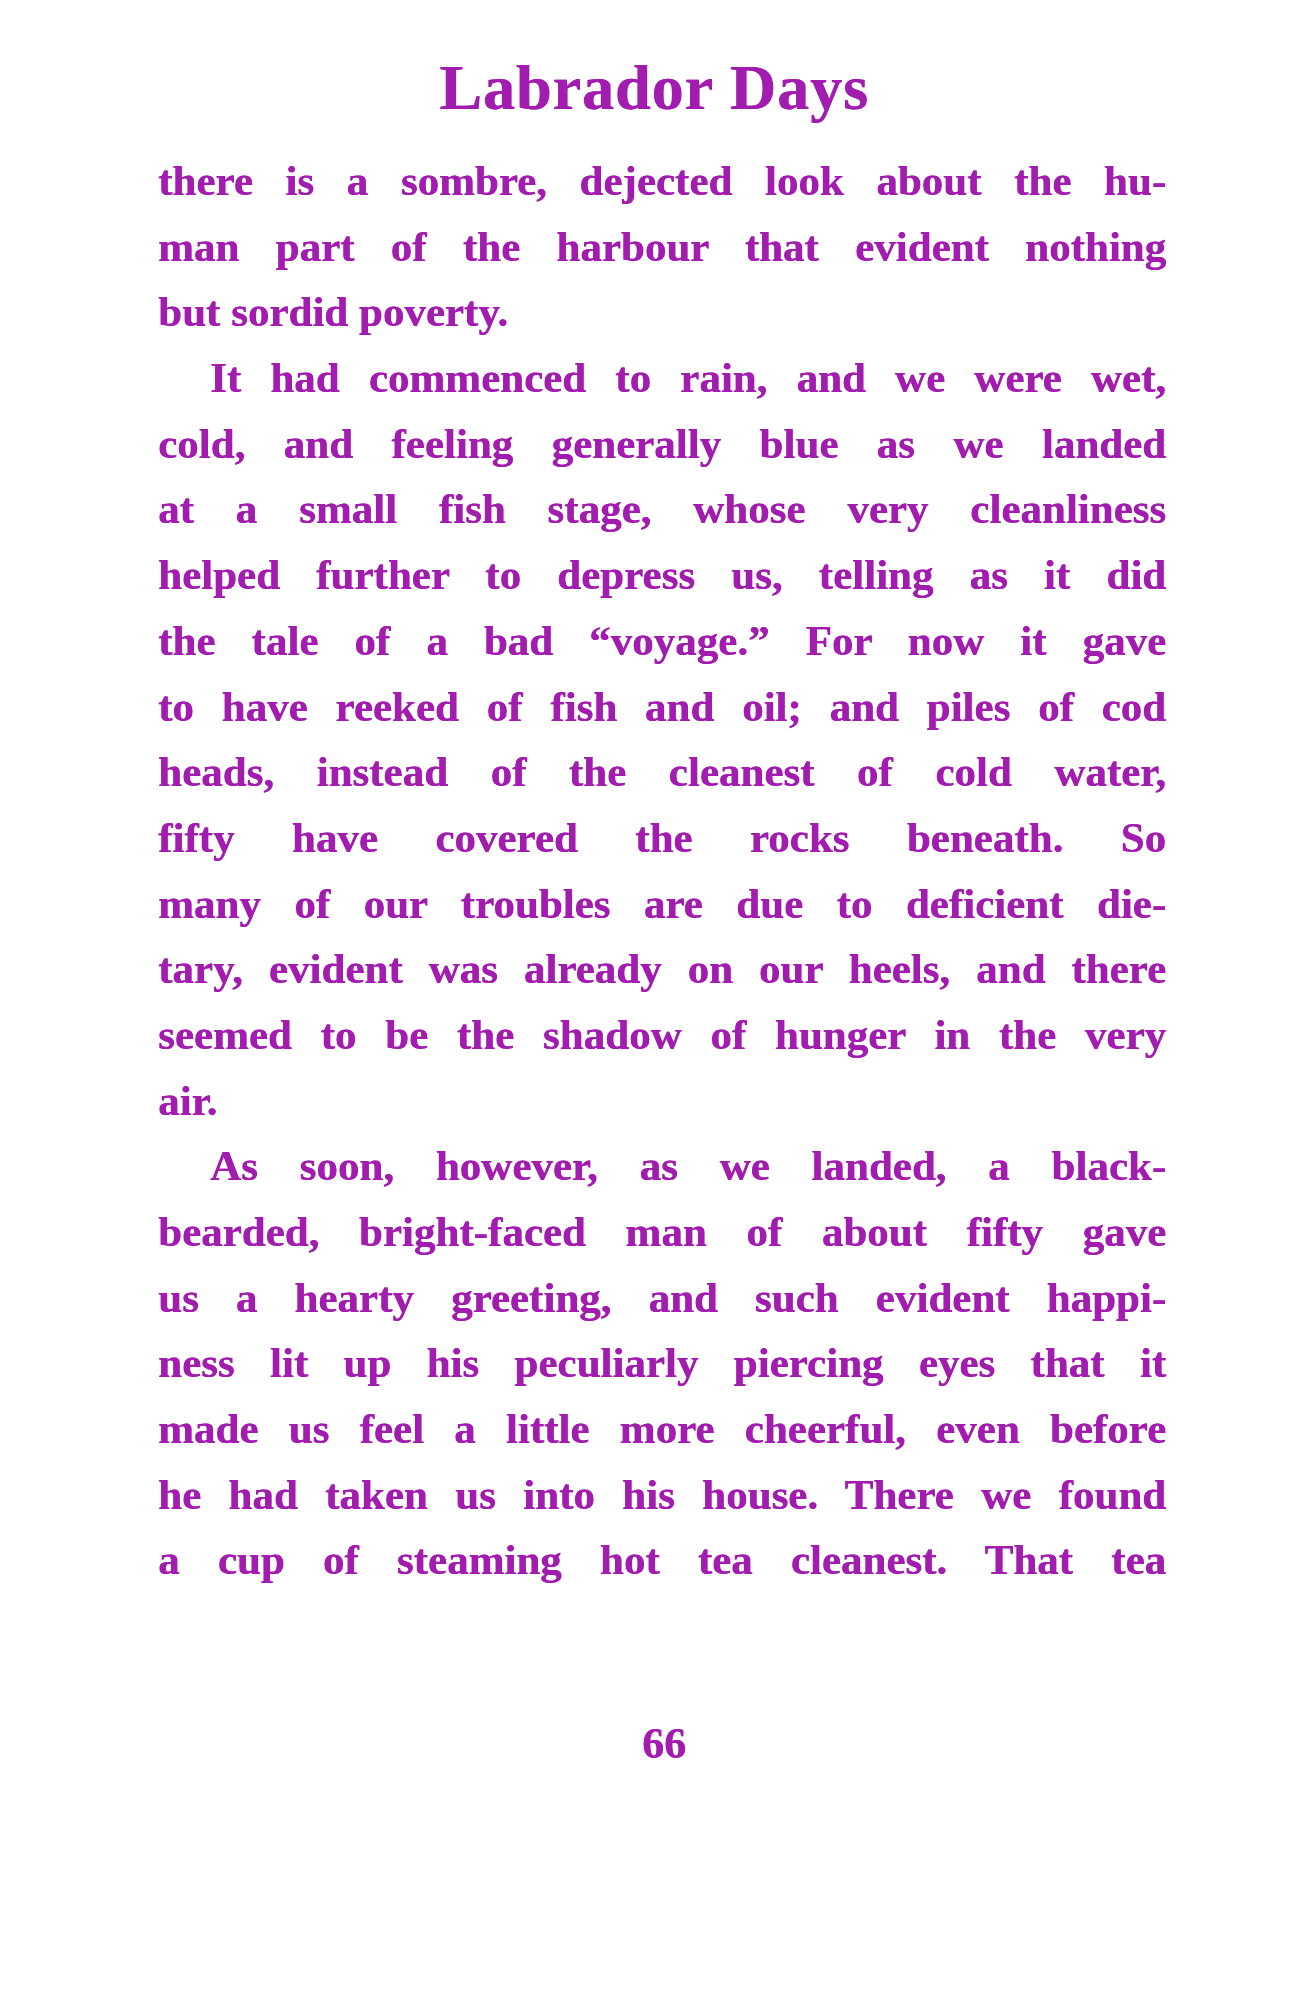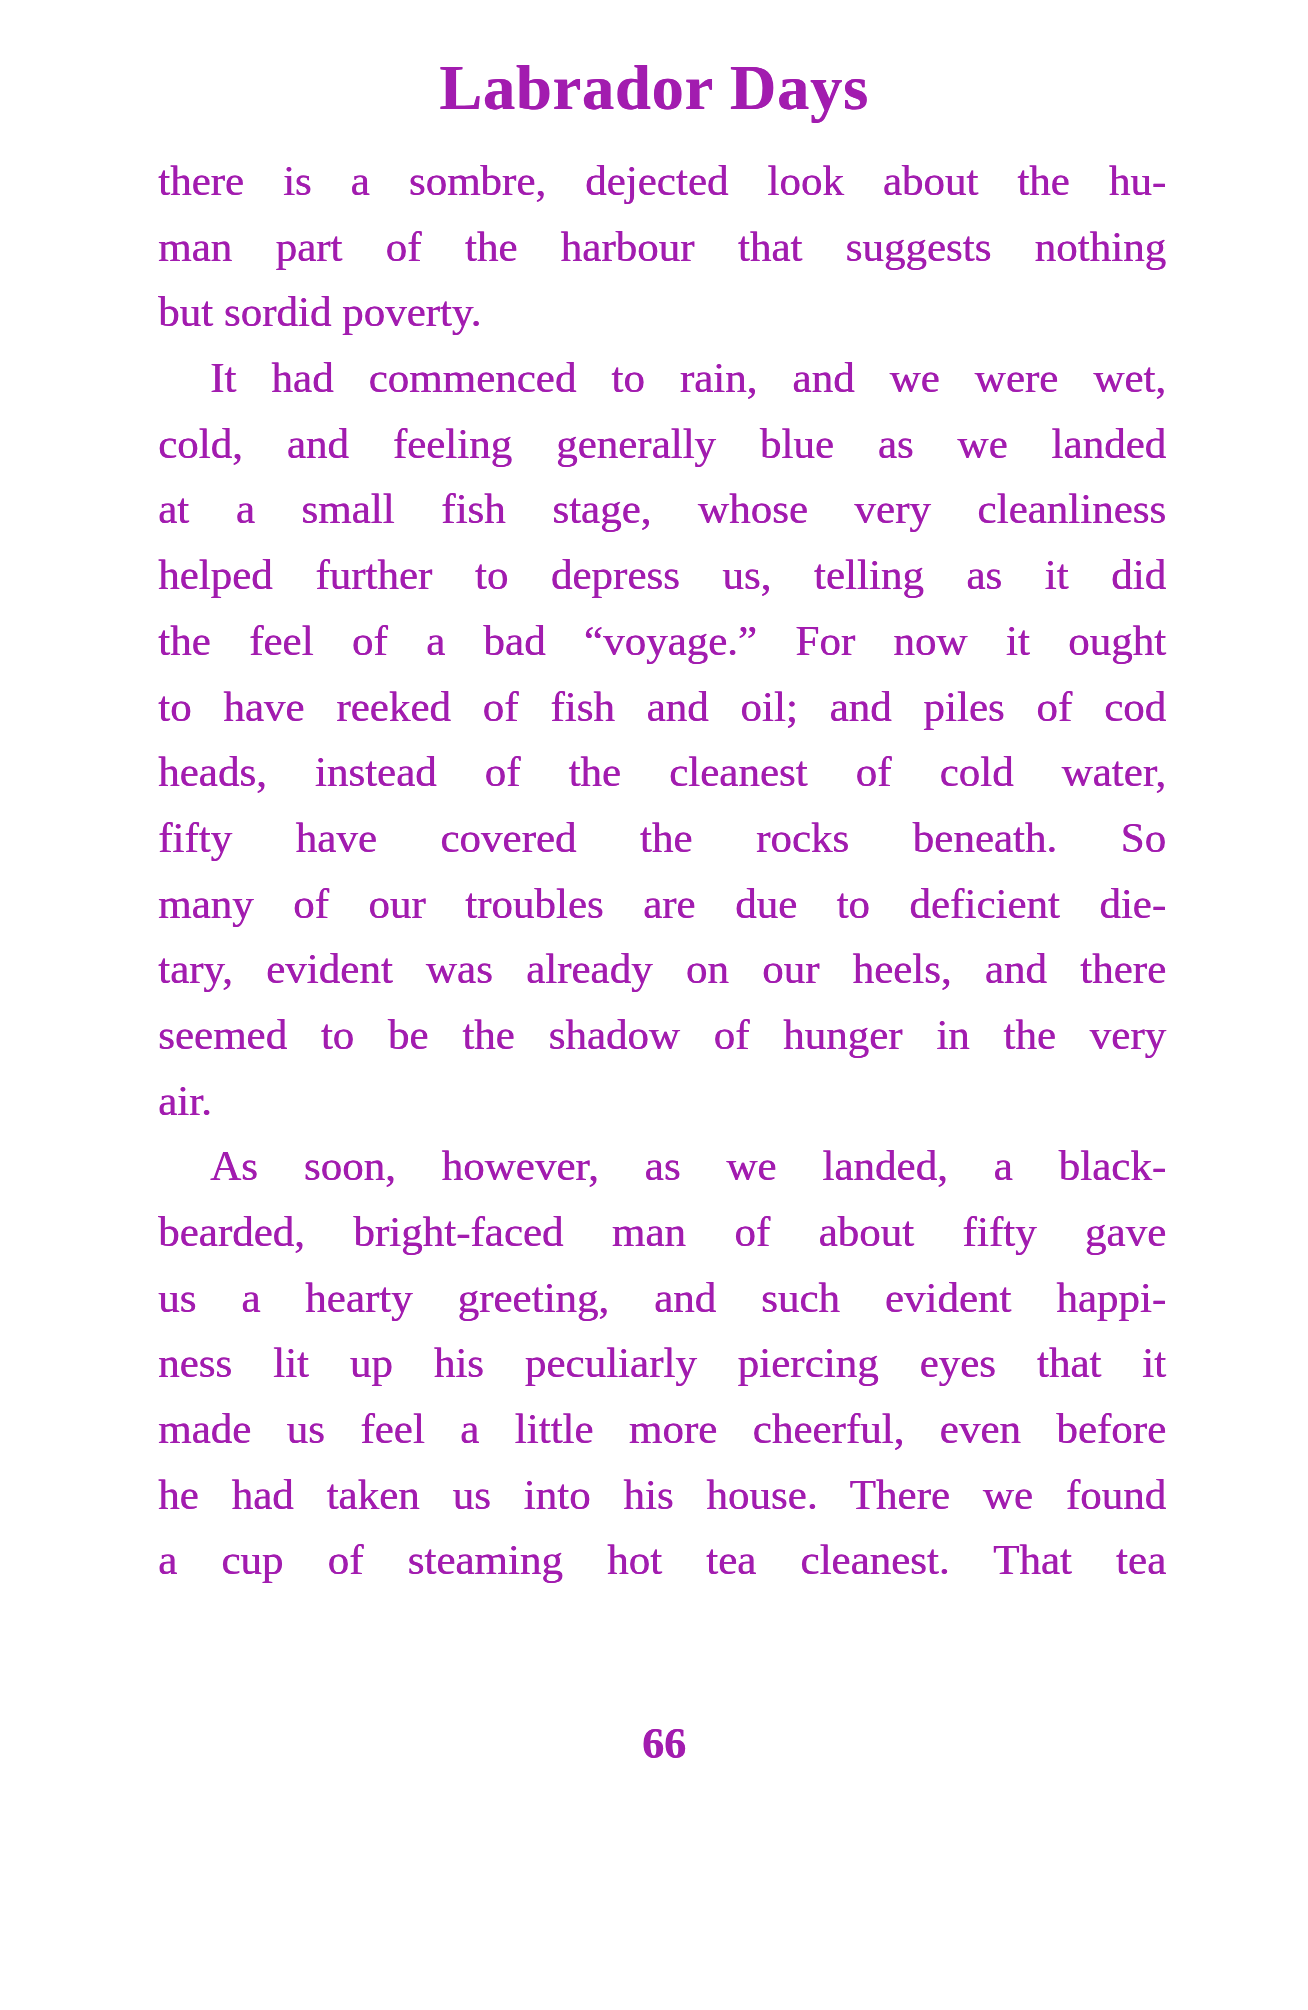--- a/index.html
+++ b/index.html
@@ -31,21 +31,21 @@
   .body-block {
     position: absolute;
     top: 148px;
     left: 158px;
     width: 1008px;
   }
   .line {
     height: 65.7px;
     line-height: 65.7px;
     font-size: 43px;
-    font-weight: 400;
+    font-weight: 700;
     text-align: justify;
     text-align-last: justify;
     text-shadow: 0.5px 0 0 currentColor;
     white-space: normal;
     overflow: visible;
   }
   .line.indent {
     padding-left: 52px;
   }
   .line.para-end {
@@ -65,27 +65,27 @@
 </style>
 </head>
 <body>
 
 <div class="page">
 
   <div class="running-head">Labrador Days</div>
 
   <div class="body-block">
     <div class="line">there is a sombre, dejected look about the hu-</div>
-    <div class="line">man part of the harbour that suggests nothing</div>
+    <div class="line">man part of the harbour that evident nothing</div>
     <div class="line para-end">but sordid poverty.</div>
     <div class="line indent">It had commenced to rain, and we were wet,</div>
     <div class="line">cold, and feeling generally blue as we landed</div>
     <div class="line">at a small fish stage, whose very cleanliness</div>
     <div class="line">helped further to depress us, telling as it did</div>
-    <div class="line">the feel of a bad “voyage.” For now it ought</div>
+    <div class="line">the tale of a bad “voyage.” For now it gave</div>
     <div class="line">to have reeked of fish and oil; and piles of cod</div>
     <div class="line">heads, instead of the cleanest of cold water,</div>
     <div class="line">fifty have covered the rocks beneath. So</div>
     <div class="line">many of our troubles are due to deficient die-</div>
     <div class="line">tary, evident was already on our heels, and there</div>
     <div class="line">seemed to be the shadow of hunger in the very</div>
     <div class="line para-end">air.</div>
     <div class="line indent">As soon, however, as we landed, a black-</div>
     <div class="line">bearded, bright-faced man of about fifty gave</div>
     <div class="line">us a hearty greeting, and such evident happi-</div>

